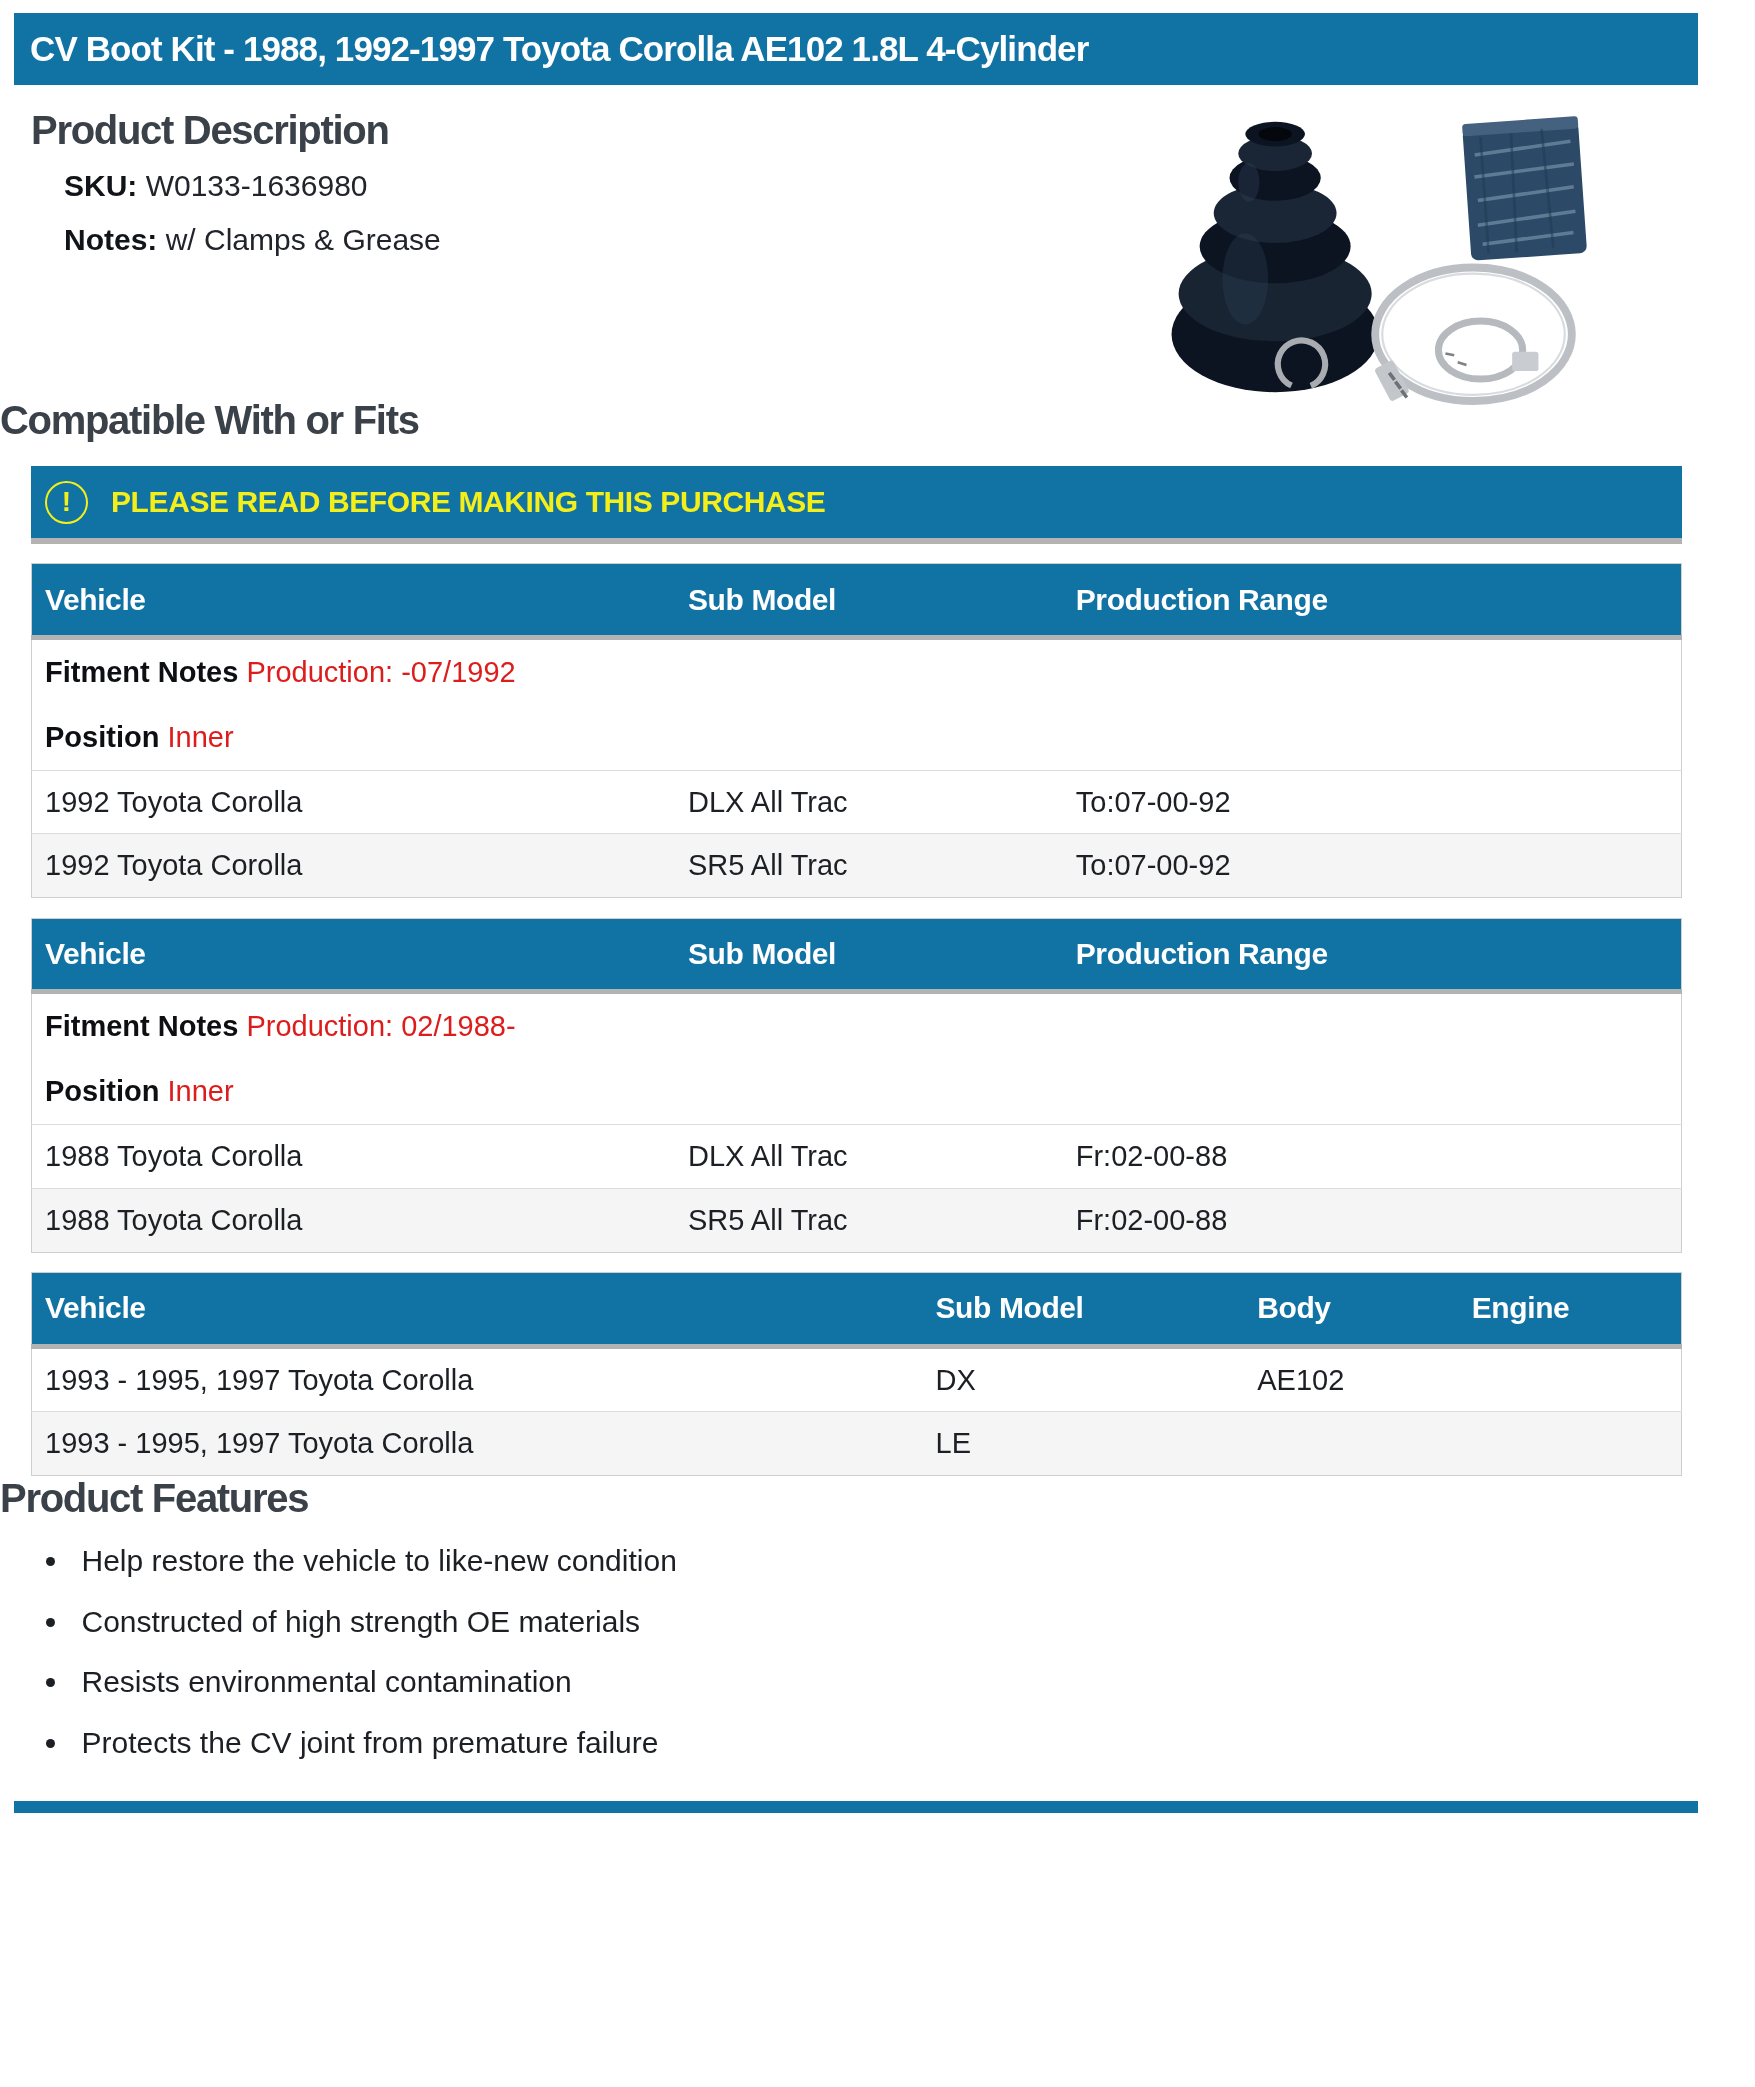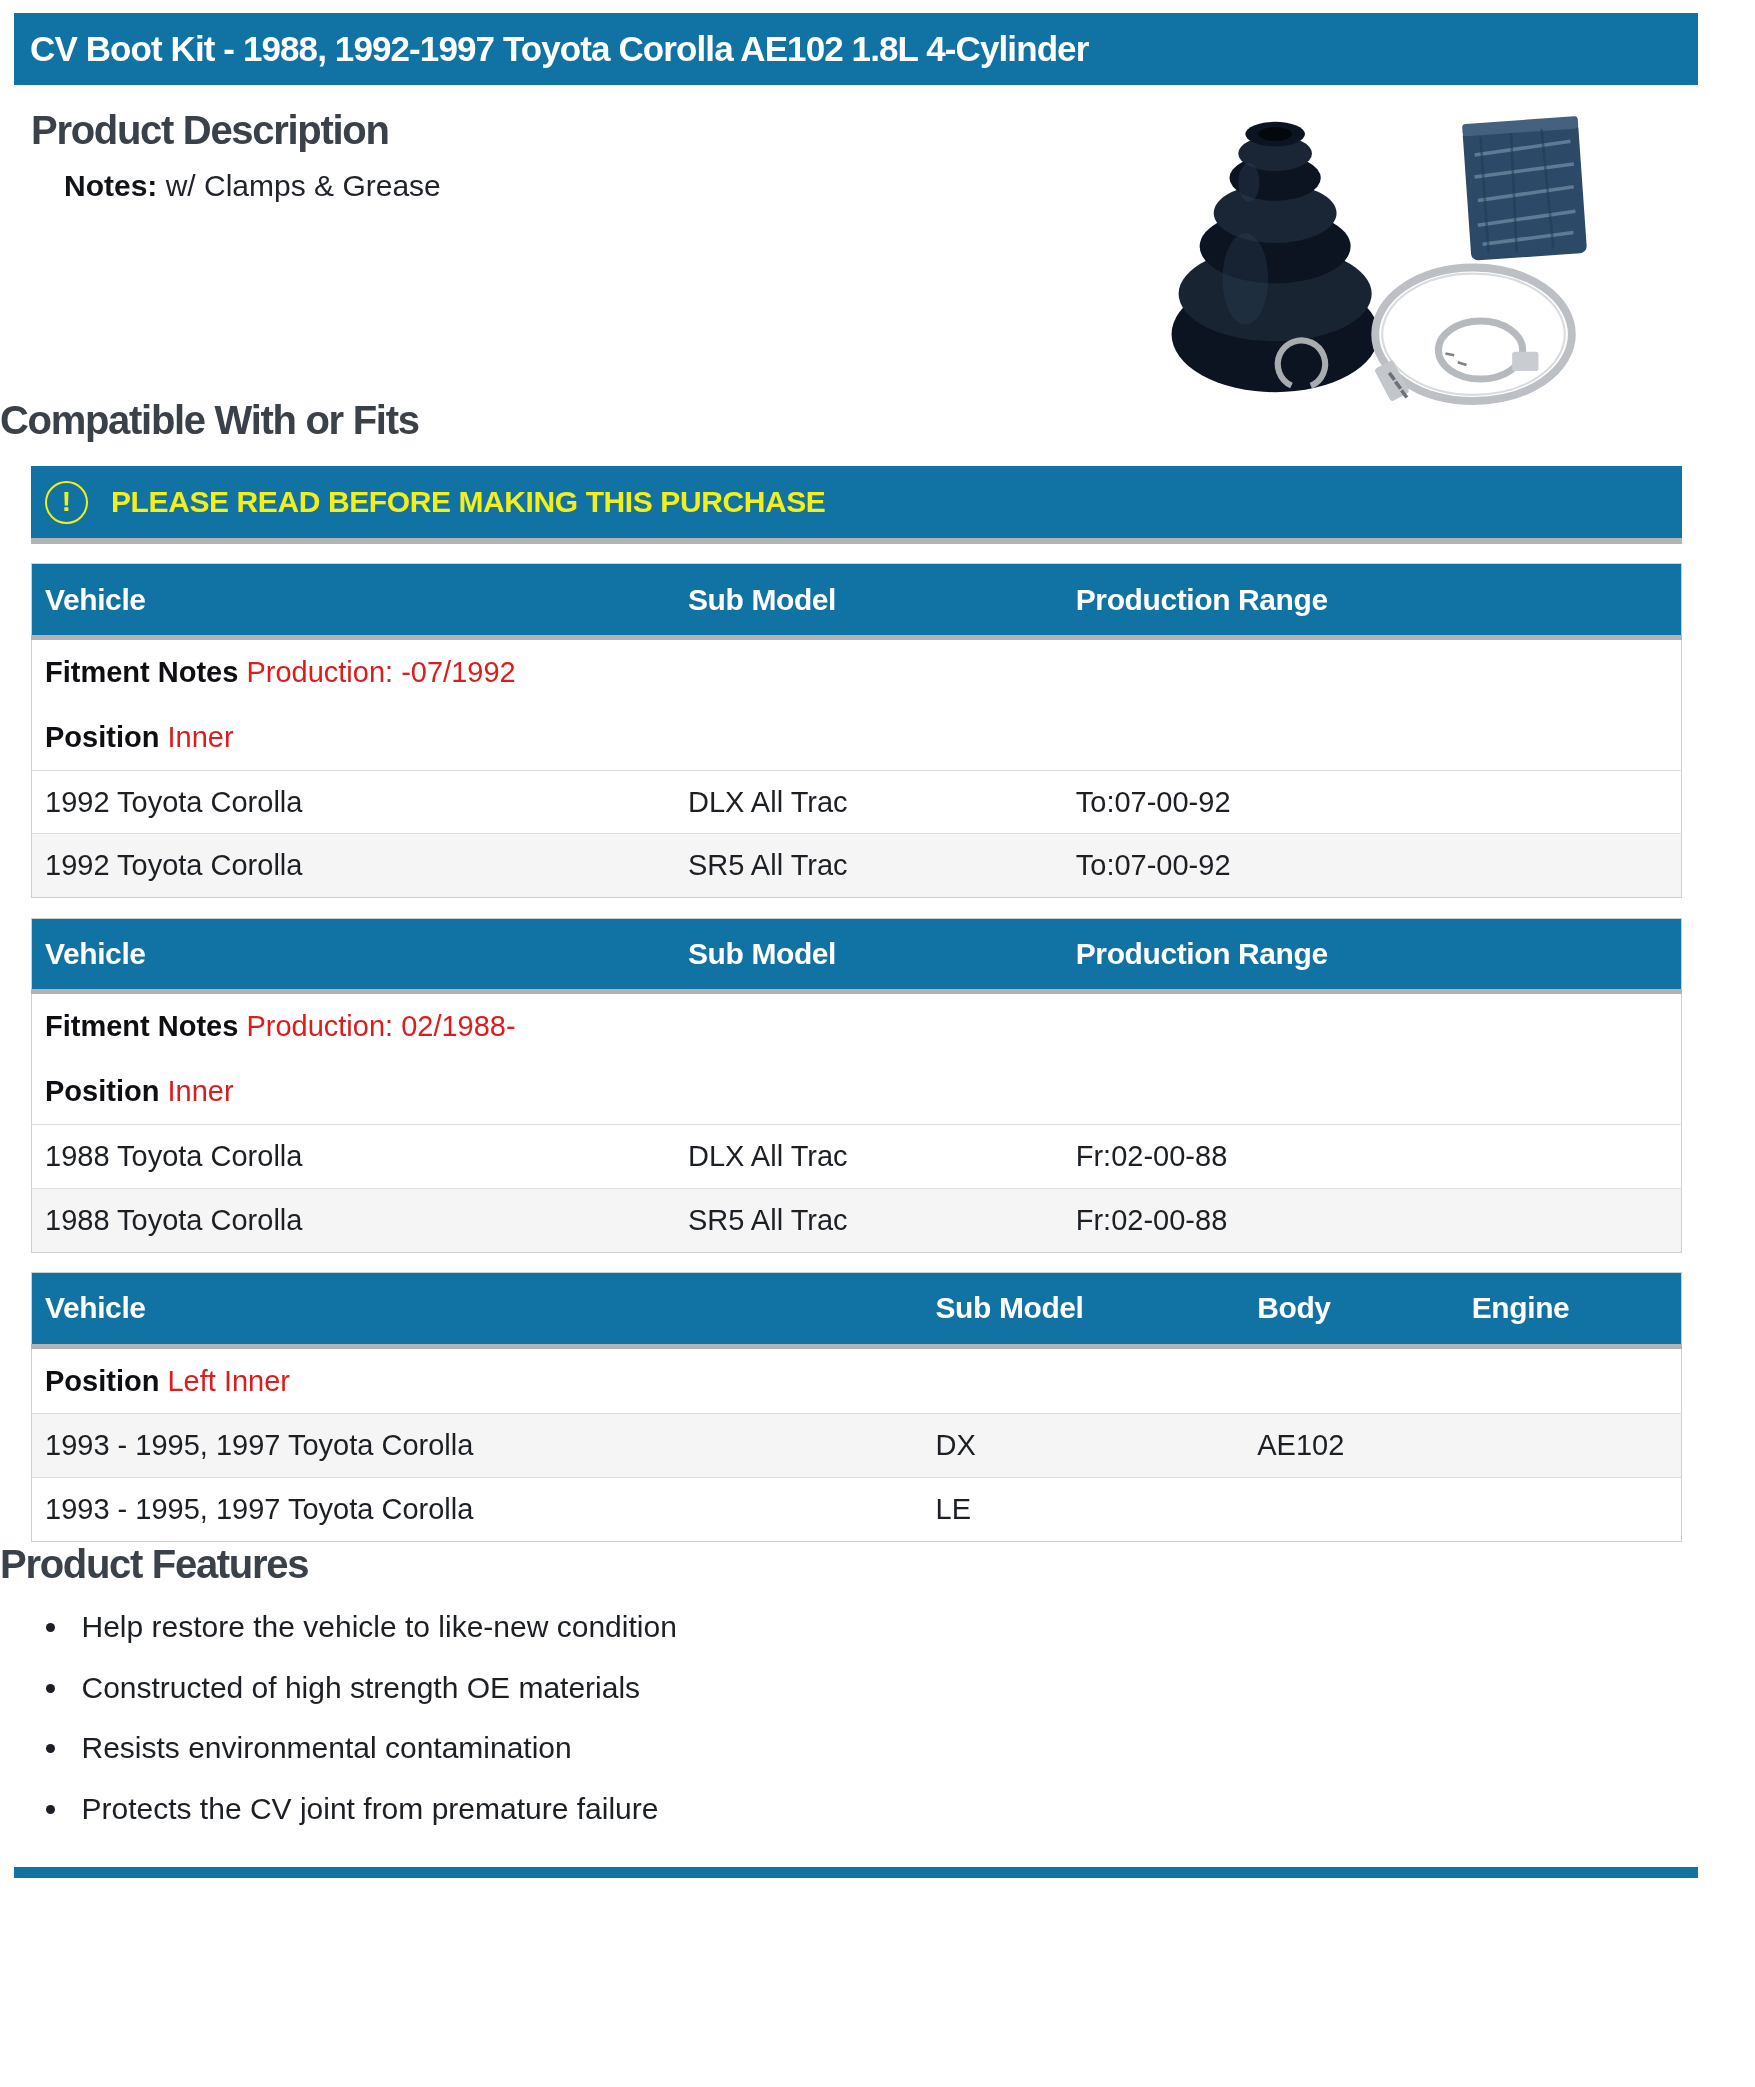--- a/index.html
+++ b/index.html
@@ -73,20 +73,21 @@
 
 <div class="page">
 
   <header class="title-bar">
     <h1>CV Boot Kit - 1988, 1992-1997 Toyota Corolla AE102 1.8L 4-Cylinder</h1>
   </header>
 
   <section class="desc-section">
     <h2 class="section">Product Description</h2>
     <div class="fields">
+        <div class="field"><span class="flabel">SKU:</span><span class="fvalue"> W0133-1636980</span></div>
         <div class="field"><span class="flabel">Notes:</span><span class="fvalue"> w/ Clamps &amp; Grease</span></div>
       </div>
 
     <div class="product-photo">
       <svg width="439" height="316" viewBox="0 0 500 360" xmlns="http://www.w3.org/2000/svg">
 
         <g>
           <ellipse cx="122" cy="268" rx="118" ry="66" fill="#0c1422"></ellipse>
           <ellipse cx="122" cy="222" rx="110" ry="54" fill="#182432"></ellipse>
           <ellipse cx="122" cy="168" rx="86" ry="42" fill="#0c1422"></ellipse>
@@ -207,23 +208,20 @@
         </colgroup>
         <thead>
           <tr>
             <th>Vehicle</th>
             <th>Sub Model</th>
             <th>Body</th>
             <th>Engine</th>
           </tr>
         </thead>
         <tbody>
-          <tr class="note">
-            <td colspan="4"><span class="note-label">Position</span><span class="note-value"> Left Inner</span></td>
-          </tr>
           <tr>
             <td>1993 - 1995, 1997 Toyota Corolla</td>
             <td>DX</td>
             <td>AE102</td>
             <td></td>
           </tr>
           <tr>
             <td>1993 - 1995, 1997 Toyota Corolla</td>
             <td>LE</td>
             <td></td>

